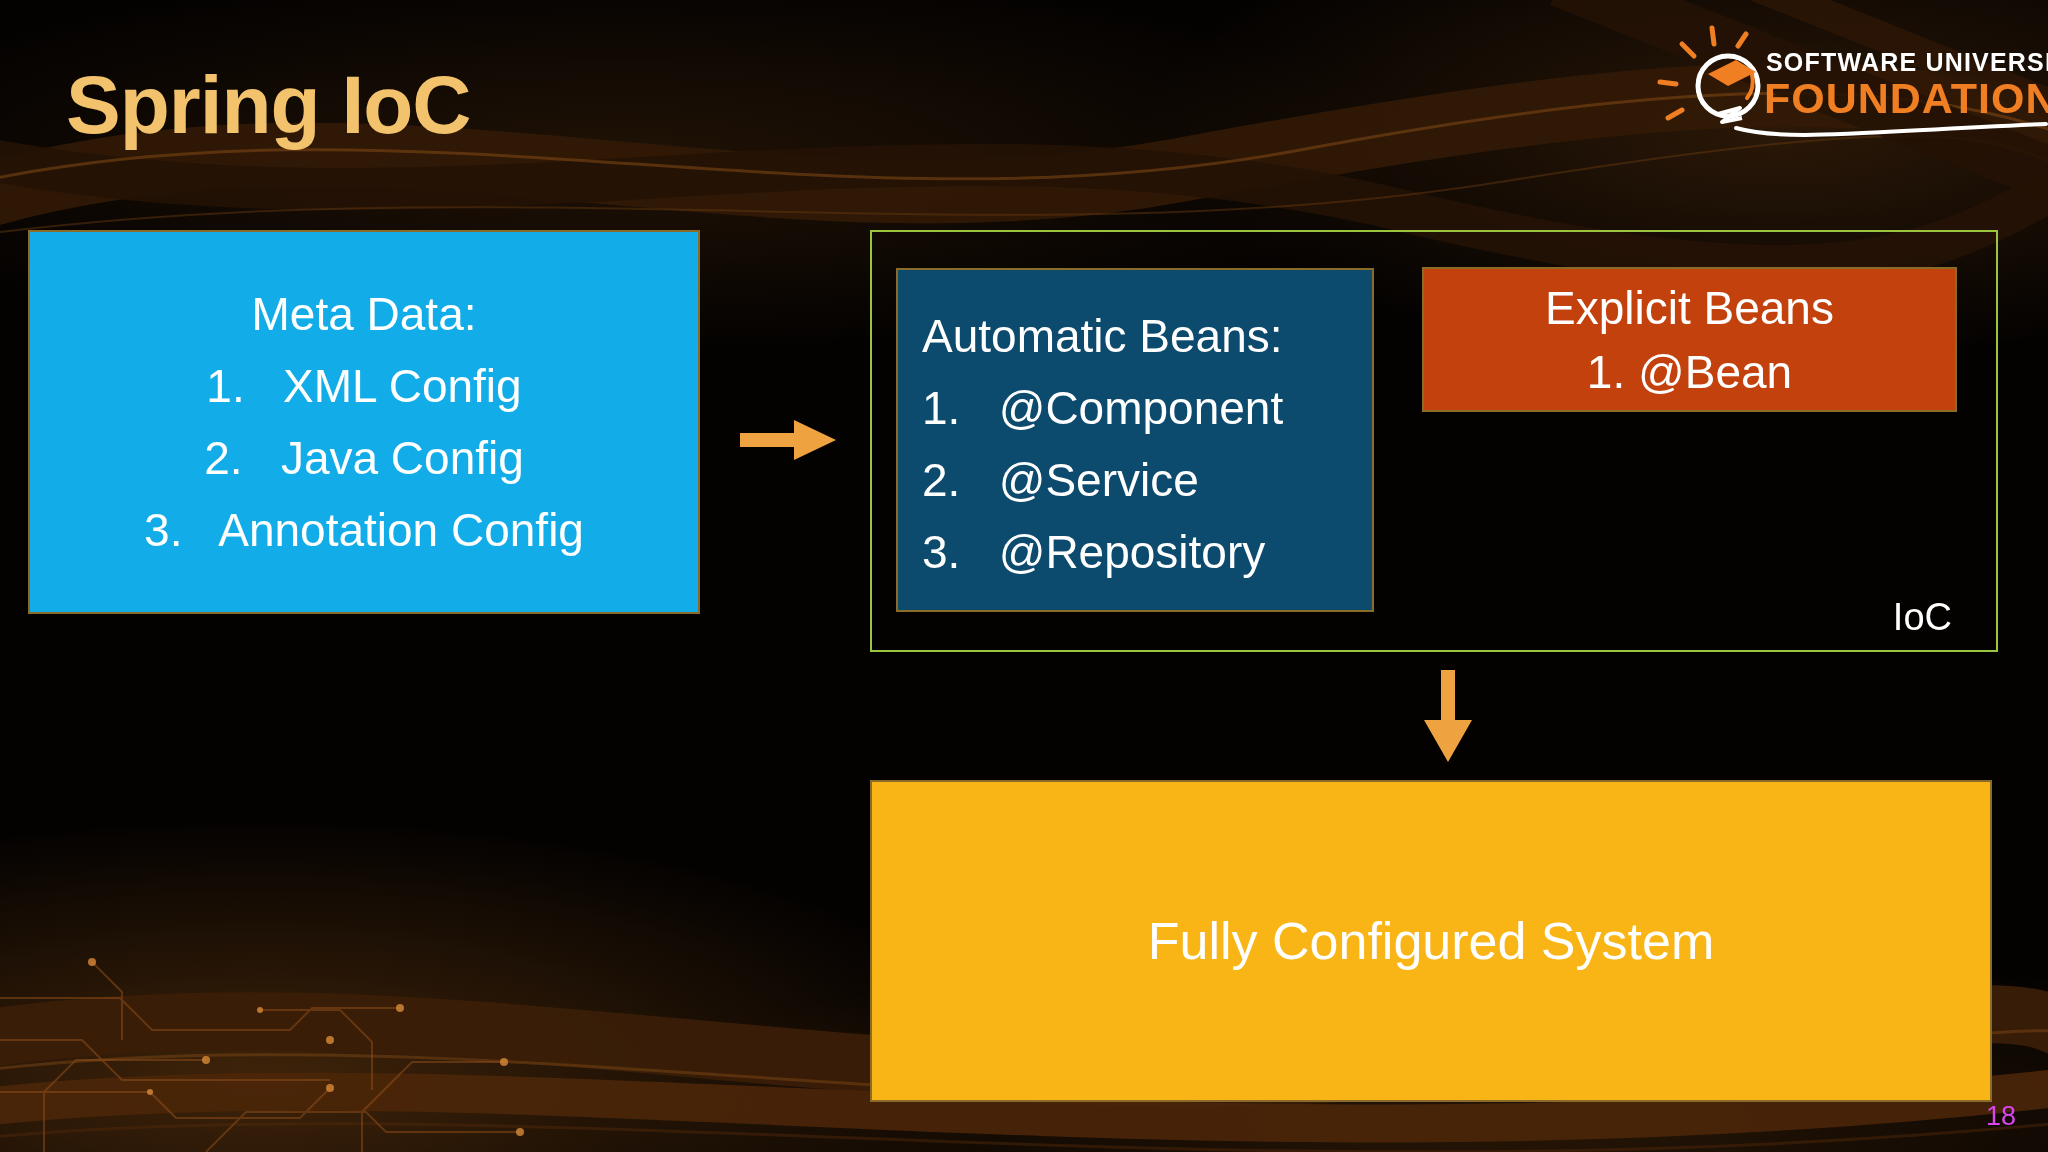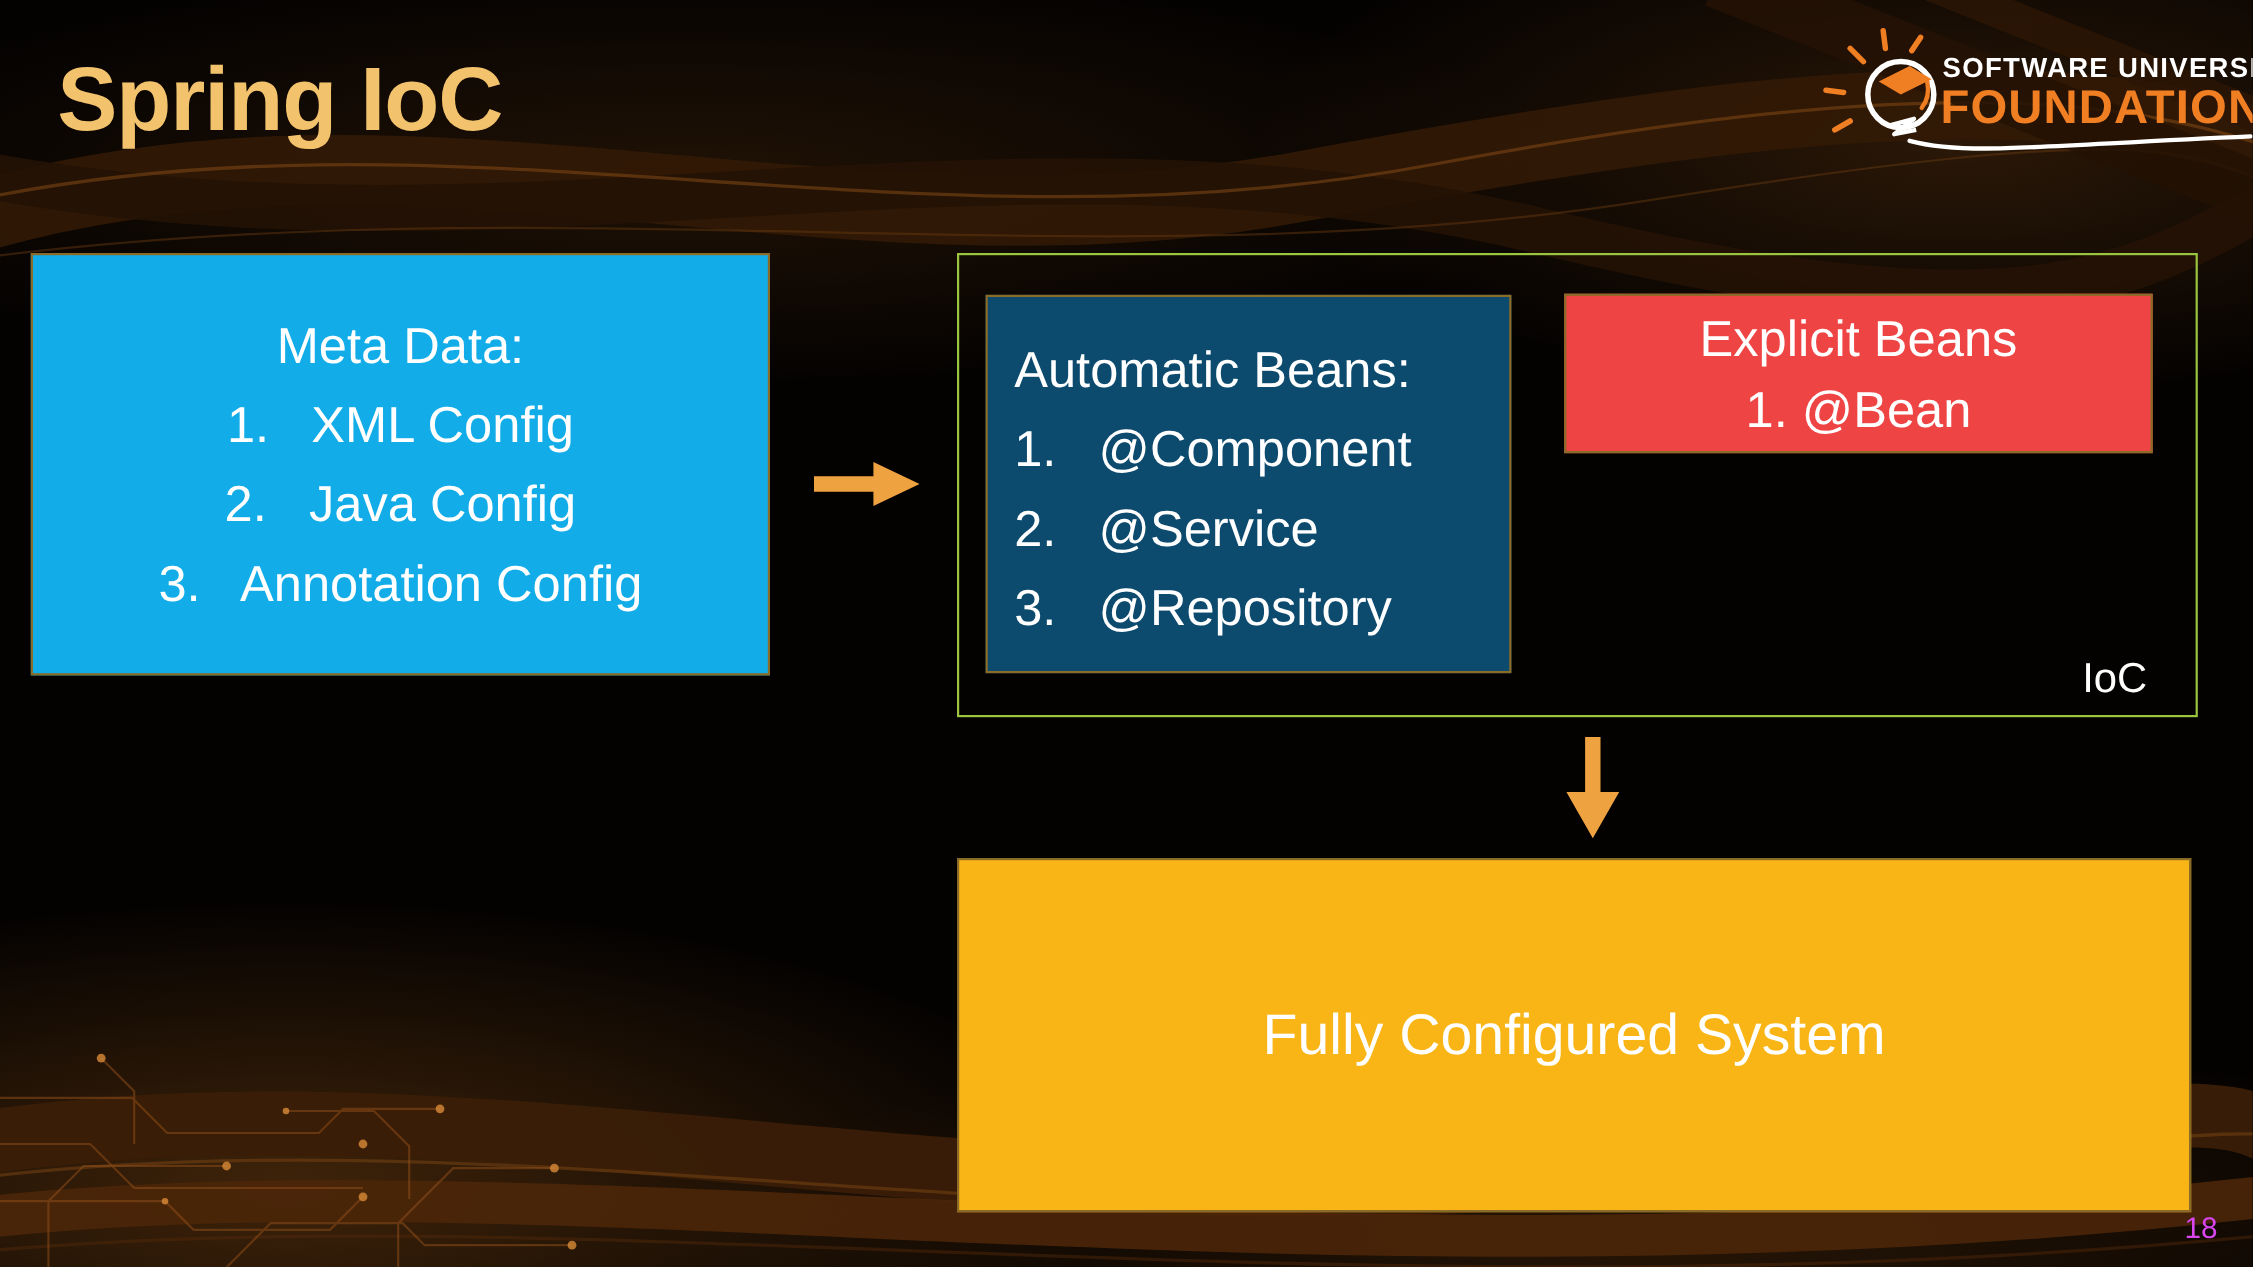--- a/index.html
+++ b/index.html
@@ -5,21 +5,21 @@
   html,body {margin:0; padding:0; background:#000;}
   .slide {
     position:relative; width:2048px; height:1152px; overflow:hidden;
     background:#040201;
     font-family:"Liberation Sans","DejaVu Sans",sans-serif;
     color:#fff;
   }
   .bg {position:absolute; left:0; top:0; width:2048px; height:1152px;}
 
   .title {
-    position:absolute; left:52px; top:44px; margin:0;
+    position:absolute; left:52px; top:44px; margin:14px;
     font-size:82px; font-weight:bold; letter-spacing:-1px;
     color:#f2c26c; white-space:nowrap;
   }
 
   
   .logo {position:absolute; left:1648px; top:22px; width:400px; height:130px;}
   .logo-art {position:absolute; left:0; top:0;}
   .logo-line1 {
     position:absolute; left:118px; top:26px; white-space:nowrap;
     font-size:25px; font-weight:bold; color:#fff; letter-spacing:1.2px;
@@ -39,21 +39,21 @@
 
   .ioc-group {
     position:absolute; left:870px; top:230px; width:1128px; height:422px;
     box-sizing:border-box; border:2px solid #9cc53f;
   }
   .auto-box {
     left:24px; top:36px; width:478px; height:344px; background:#0c4a6e;
     padding:30px 0 0 24px; text-align:left;
   }
   .explicit-box {
-    left:550px; top:35px; width:535px; height:145px; background:#ef4444;
+    left:550px; top:35px; width:535px; height:145px; background:#c2410c;
     display:flex; flex-direction:column; justify-content:center; text-align:center;
   }
   .explicit-box .box-line {line-height:64px;}
   .ioc-label {
     position:absolute; right:44px; bottom:14px;
     font-size:38px; color:#fff; line-height:1;
   }
 
   .amber-box {
     left:870px; top:780px; width:1122px; height:322px; background:#f8b515;

